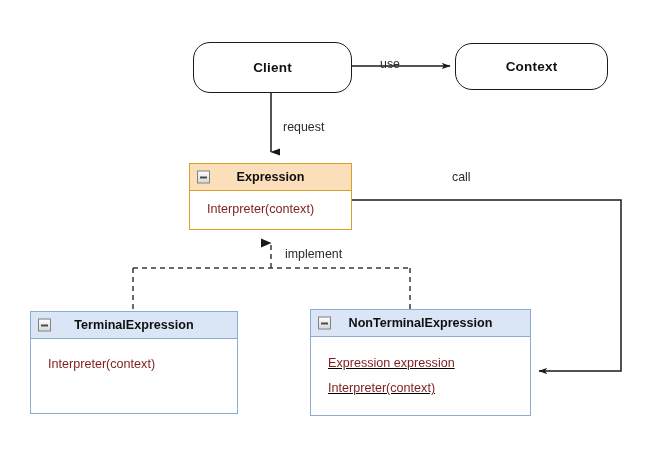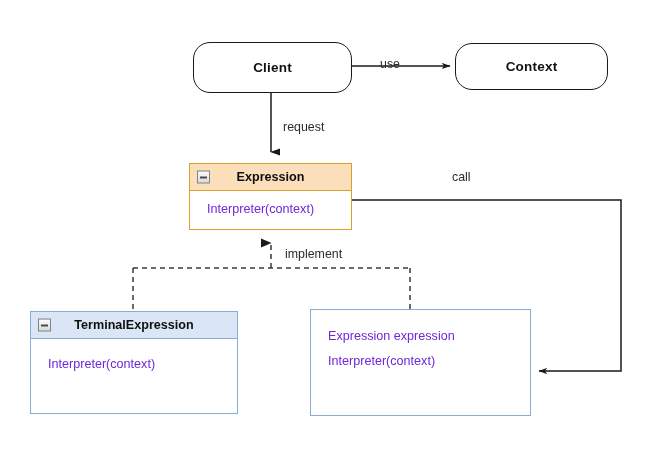--- a/index.html
+++ b/index.html
@@ -63,21 +63,21 @@
   }
   .uml .uml-body {
     box-sizing: border-box;
     padding-left: 17px;
     display: flex;
     flex-direction: column;
     justify-content: center;
   }
   .uml .uml-row {
     font-size: 12.6px;
-    color: #6d28d9;
+    color: #7f1d1d;
     line-height: 1.05;
     padding: 6px 0;
     white-space: nowrap;
   }
 
   
   .collapse-icon {
     position: absolute;
     left: 7px;
     top: 50%;
@@ -181,21 +181,25 @@
     <div class="uml-header">
       <span class="collapse-icon"></span>
       <span class="uml-title">TerminalExpression</span>
     </div>
     <div class="uml-body" style="height:52px;">
       <div class="uml-row">Interpreter(context)</div>
     </div>
   </div>
 
   <div class="uml blue" style="left:310px; top:309px; width:221px; height:107px;">
-    <div class="uml-body" style="height:78px;">
+    <div class="uml-header">
+      <span class="collapse-icon"></span>
+      <span class="uml-title">NonTerminalExpression</span>
+    </div>
+    <div class="uml-body" style="height:78px;text-decoration:underline;">
       <div class="uml-row">Expression expression</div>
       <div class="uml-row">Interpreter(context)</div>
     </div>
   </div>
 
   <div class="edge-label" style="left:380px; top:41px;margin-top:16px;">use</div>
 
   <div class="edge-label" style="left:283px; top:120px;">request</div>
 
   <div class="edge-label" style="left:285px; top:247px;">implement</div>

